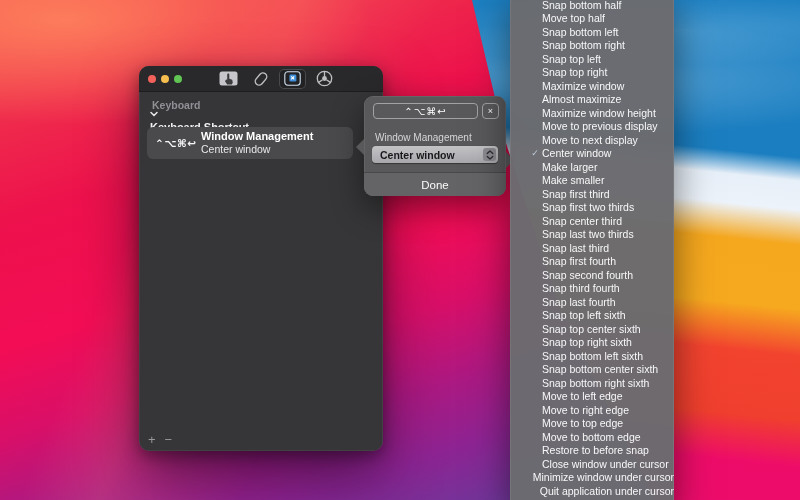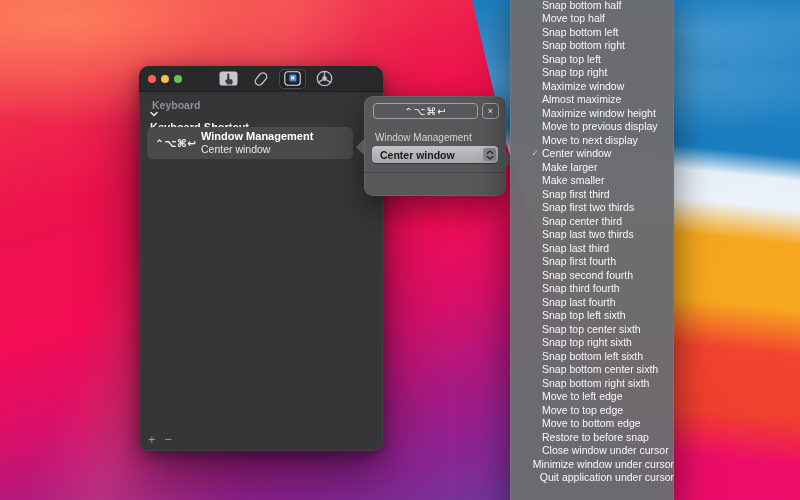--- a/index.html
+++ b/index.html
@@ -158,20 +158,21 @@
   <div class="pop-label">Window Management</div>
   <div class="pop-select">
     <span class="pop-select-value">Center window</span>
     <span class="pop-stepper">
       <svg width="8" height="10" viewBox="0 0 8 10">
         <path d="M1.2 3.6L4 1l2.8 2.6M1.2 6.4L4 9l2.8-2.6" fill="none" stroke="#2e2e31" stroke-width="1.3" stroke-linecap="round" stroke-linejoin="round"></path>
       </svg>
     </span>
   </div>
   <div class="pop-divider"></div>
+  <div class="done-btn">Done</div>
 </div>
 
 <div class="action-menu">
     <div class="menu-item">
       <span class="check"></span>
       <span class="menu-label">Snap bottom half</span>
     </div>
     <div class="menu-item">
       <span class="check"></span>
       <span class="menu-label">Move top half</span>
@@ -283,20 +284,24 @@
     <div class="menu-item">
       <span class="check"></span>
       <span class="menu-label">Snap bottom right sixth</span>
     </div>
     <div class="menu-item">
       <span class="check"></span>
       <span class="menu-label">Move to left edge</span>
     </div>
     <div class="menu-item">
       <span class="check"></span>
+      <span class="menu-label">Move to right edge</span>
+    </div>
+    <div class="menu-item">
+      <span class="check"></span>
       <span class="menu-label">Move to top edge</span>
     </div>
     <div class="menu-item">
       <span class="check"></span>
       <span class="menu-label">Move to bottom edge</span>
     </div>
     <div class="menu-item">
       <span class="check"></span>
       <span class="menu-label">Restore to before snap</span>
     </div>

